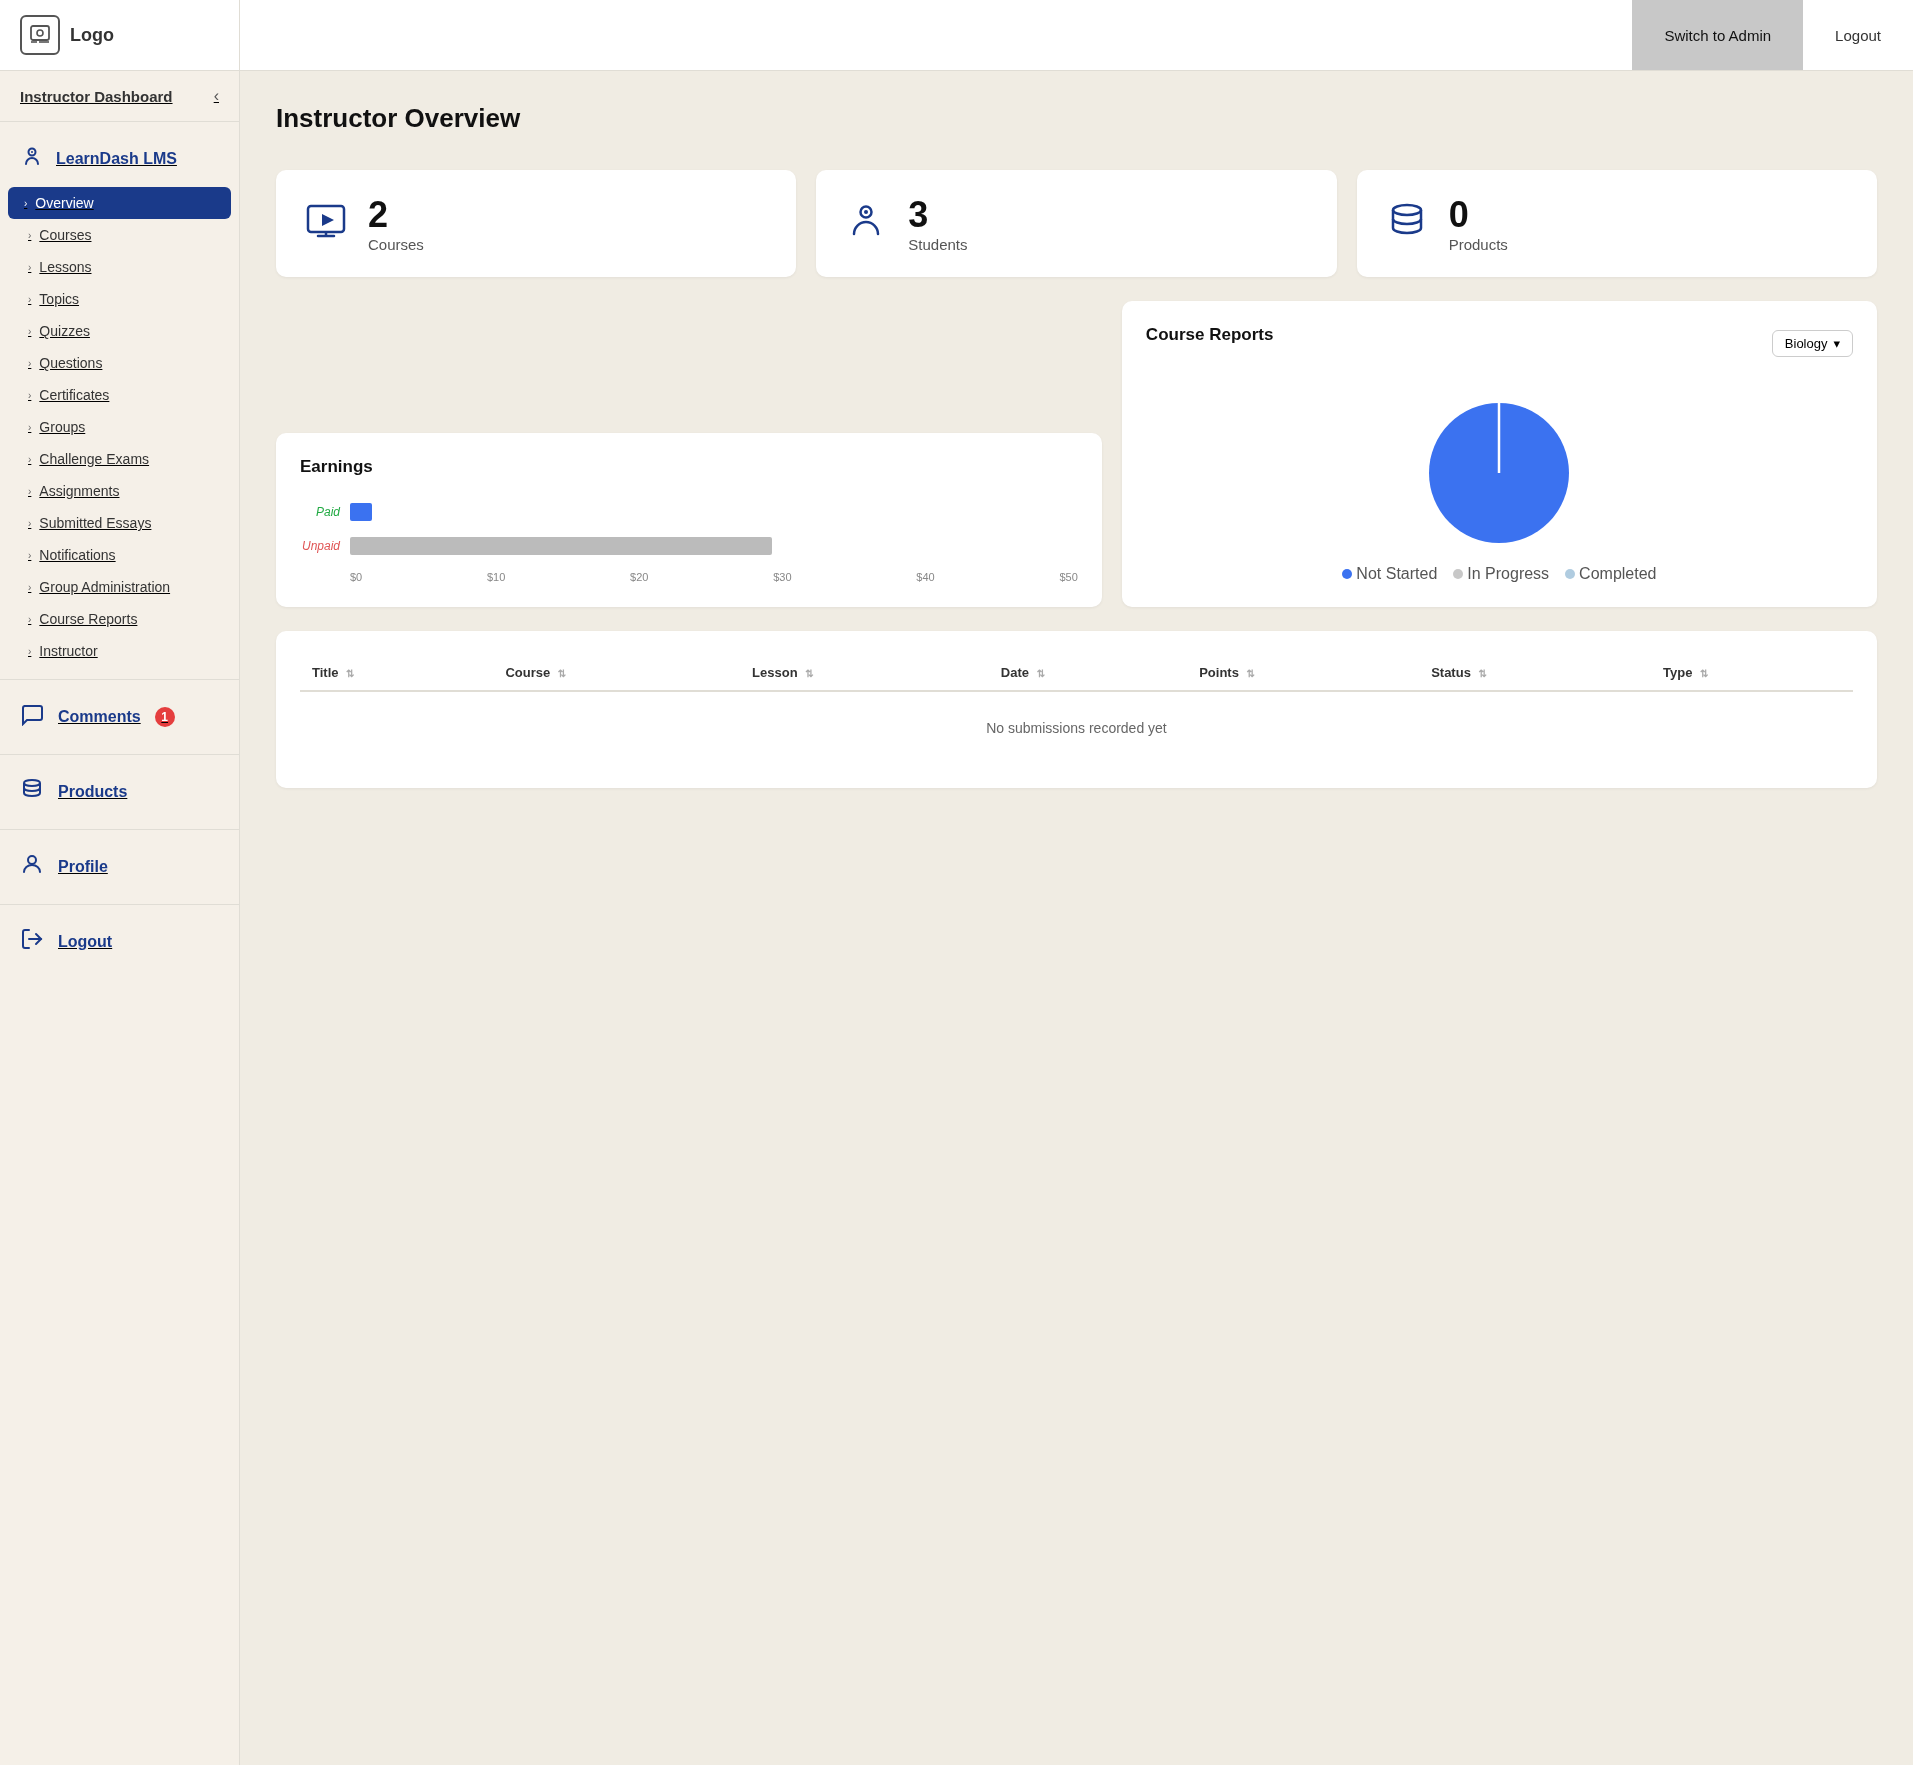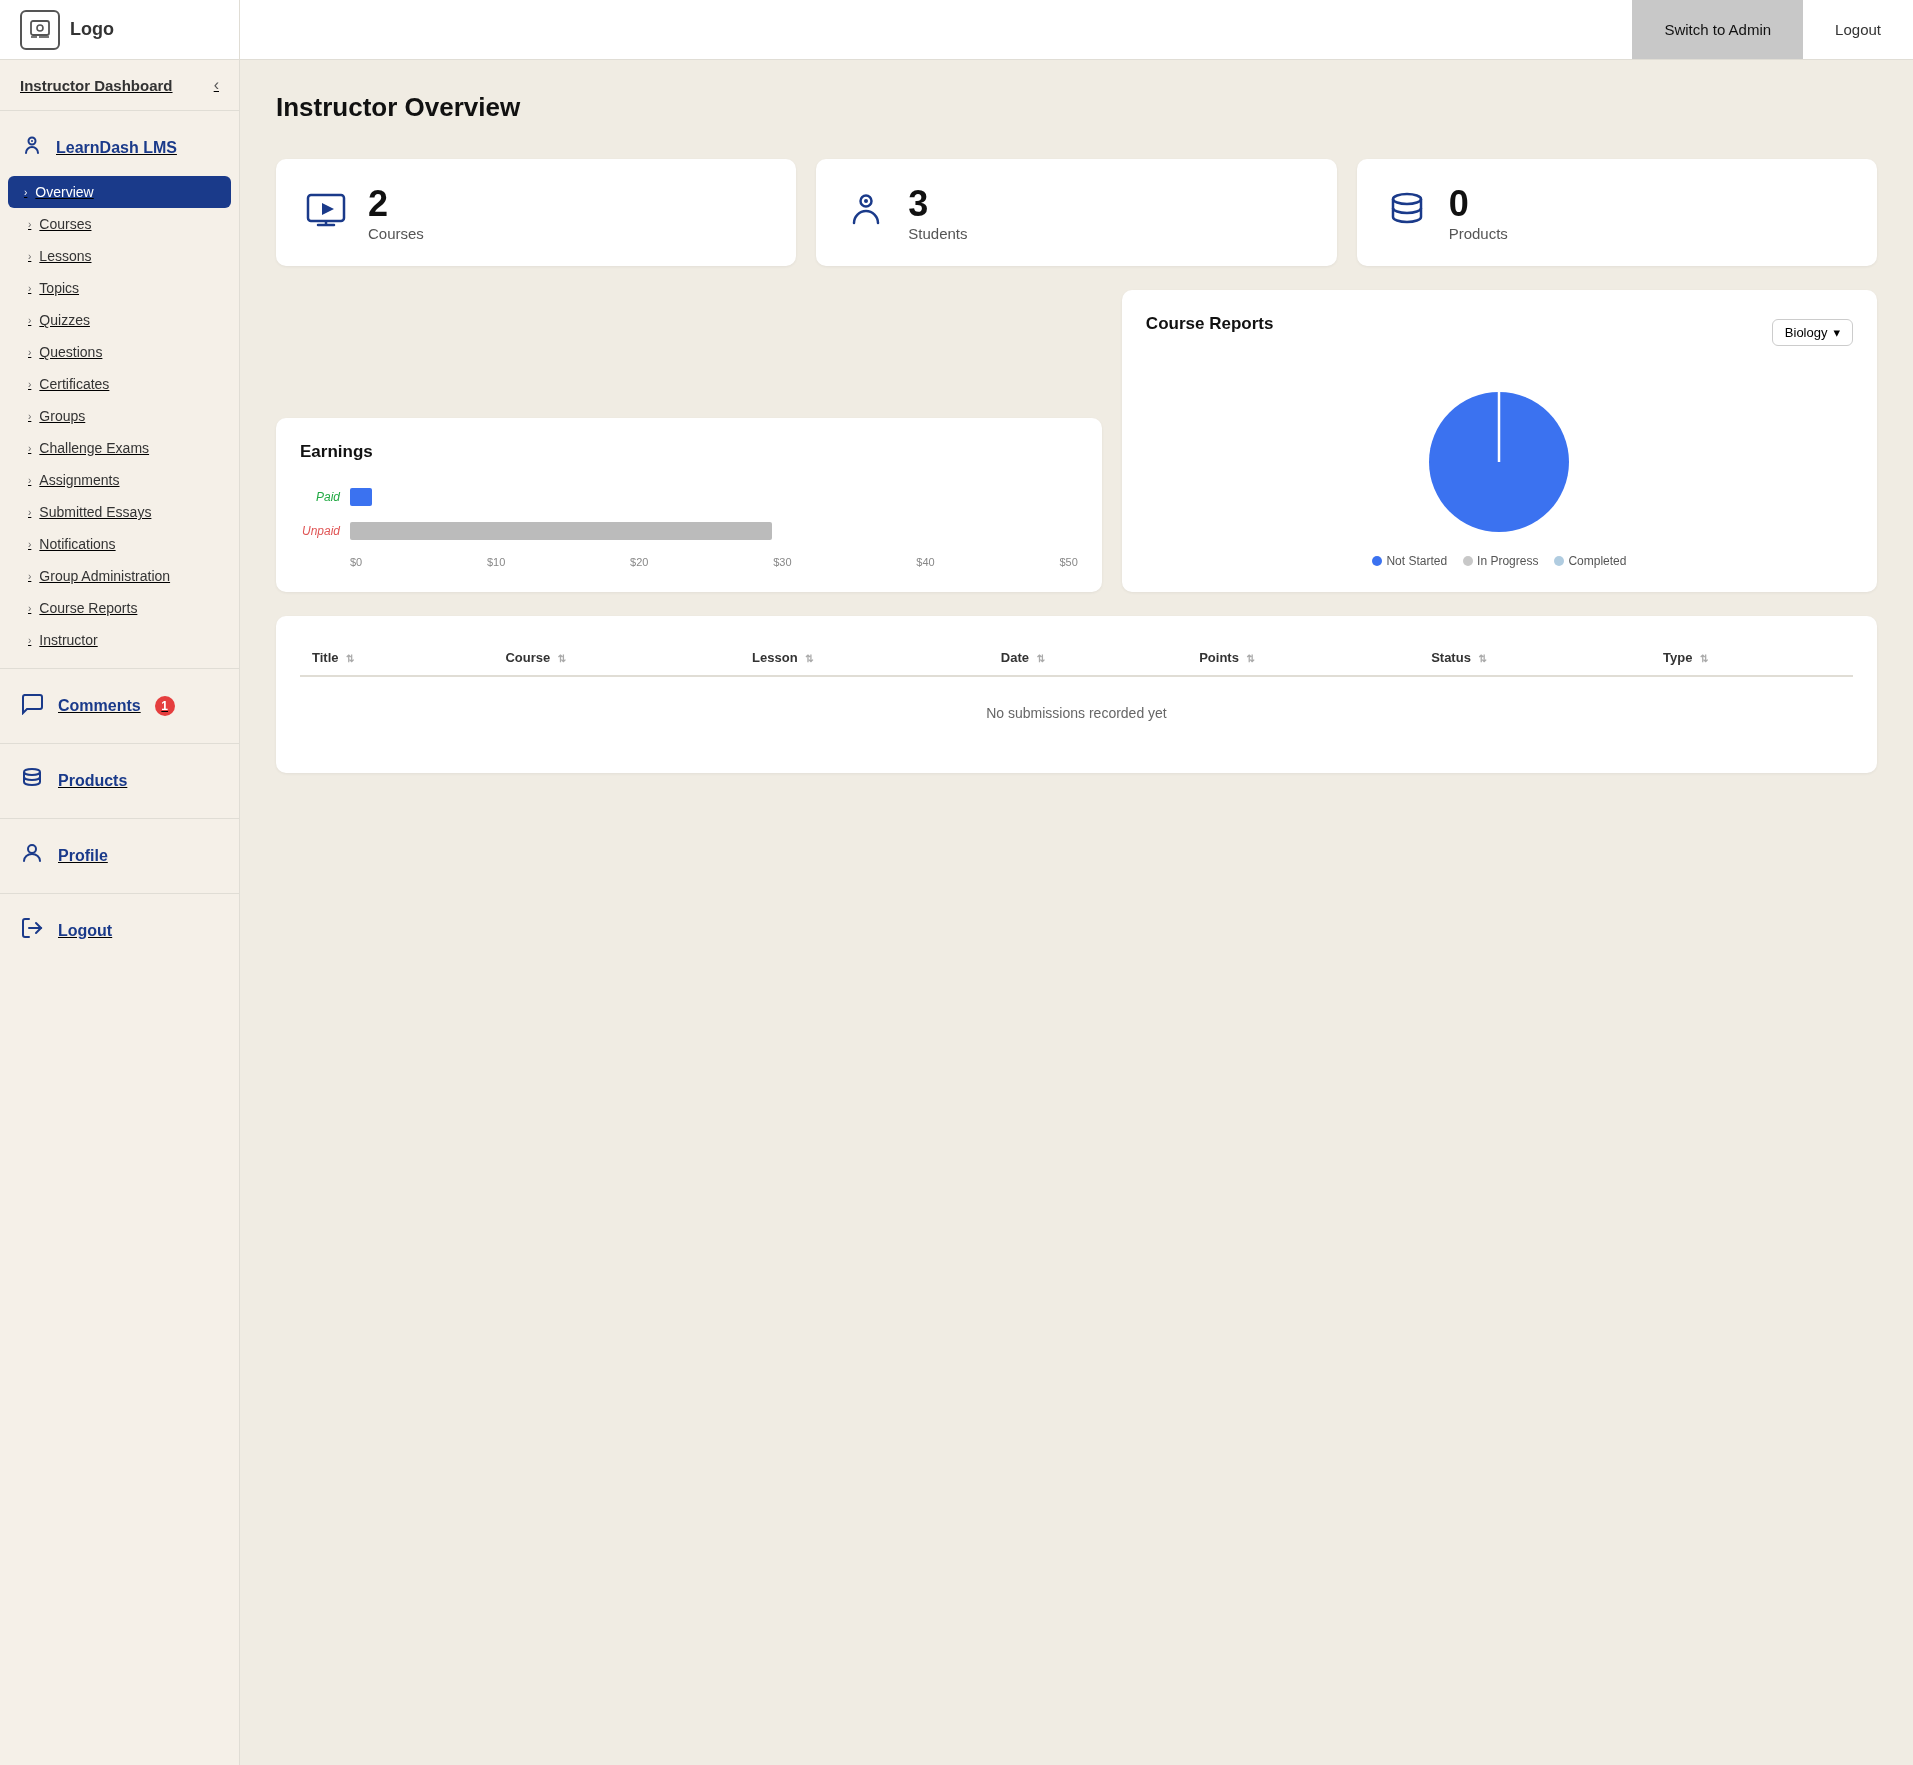--- a/index.html
+++ b/index.html
@@ -5,21 +5,21 @@
     * { box-sizing: border-box; margin: 0; padding: 0; }
     body { font-family: -apple-system, BlinkMacSystemFont, 'Segoe UI', sans-serif; background: #f0ece3; display: flex; flex-direction: column; height: 100vh; overflow: hidden; }
 
     
     .topbar {
       display: flex;
       align-items: center;
       justify-content: space-between;
       background: #fff;
       border-bottom: 1px solid #e0ddd5;
-      height: 60px;
+      height: 71px;
       flex-shrink: 0;
     }
     .topbar-logo {
       display: flex;
       align-items: center;
       gap: 10px;
       padding: 0 20px;
       width: 240px;
       border-right: 1px solid #e0ddd5;
       height: 100%;
@@ -205,21 +205,21 @@
     .chart-bar-container { flex: 1; height: 18px; position: relative; }
     .chart-bar { height: 18px; border-radius: 2px; }
     .chart-bar.paid { background: #3b72f0; width: 3%; }
     .chart-bar.unpaid { background: #bbb; width: 58%; }
     .chart-axis { display: flex; justify-content: space-between; padding-left: 50px; margin-top: 4px; }
     .chart-axis span { font-size: 11px; color: #888; }
 
     
     .pie-container { display: flex; flex-direction: column; align-items: center; }
     .pie-svg { margin-bottom: 12px; }
-    .pie-legend { display: flex; gap: 16px; font-size: 12px; color: #555; align-items: center; }
+    .pie-legend { display: flex; gap: 16px; font-size: 16px; color: #555; align-items: center; }
     .legend-dot { width: 10px; height: 10px; border-radius: 50%; display: inline-block; margin-right: 4px; }
     .legend-dot.not-started { background: #3b72f0; }
     .legend-dot.in-progress { background: #c8c8c8; }
     .legend-dot.completed { background: #b0cce0; }
     .legend-item { display: flex; align-items: center; }
 
     
     .reports-header { display: flex; align-items: center; justify-content: space-between; margin-bottom: 12px; }
     .dropdown-btn {
       border: 1px solid #ccc;

